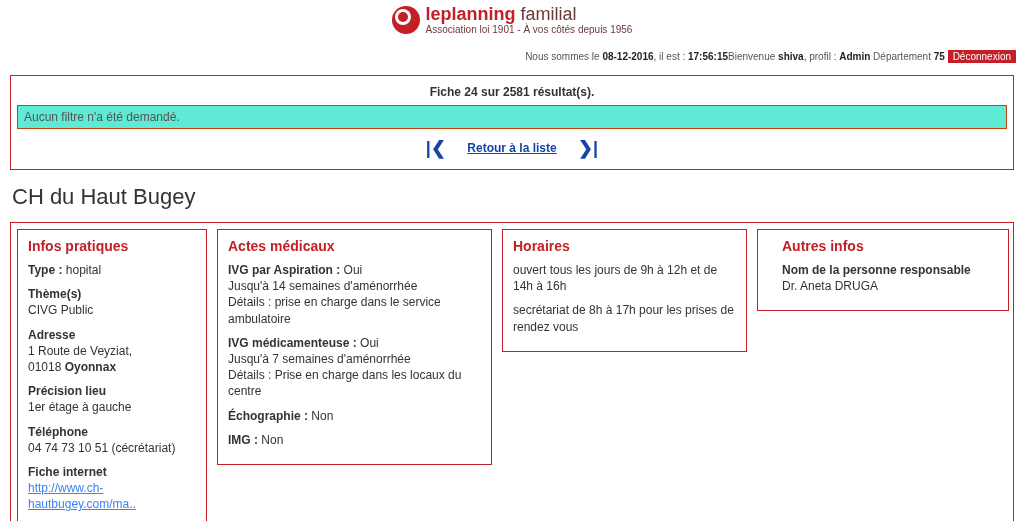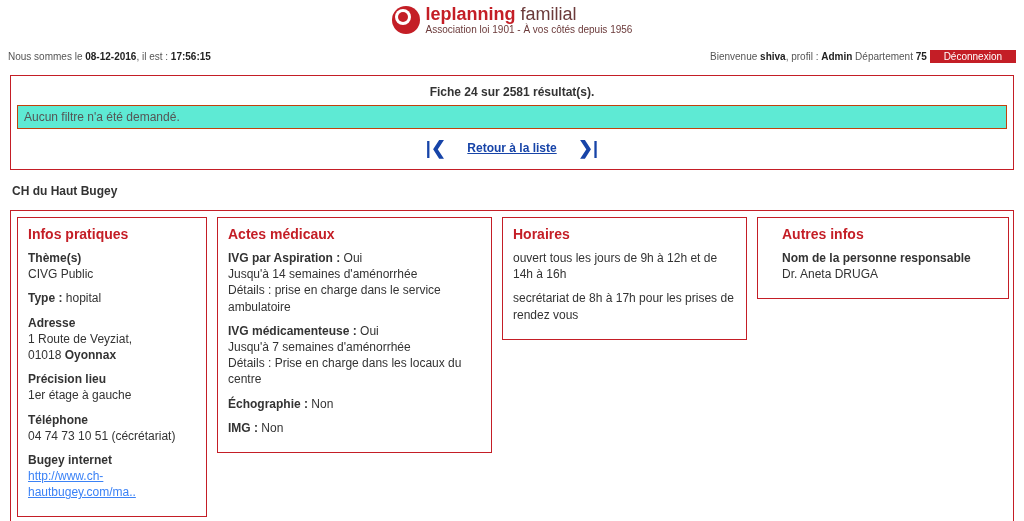--- a/index.html
+++ b/index.html
@@ -10,32 +10,32 @@
     .logo-wrap { display: inline-flex; align-items: center; gap: 6px; }
     .logo-swirl { width: 28px; height: 28px; border-radius: 50%; background: #c41e26; position: relative; }
     .logo-swirl::after { content: ""; position: absolute; width: 16px; height: 16px; border-radius: 50%; background: #fff; top: 3px; left: 3px; }
     .logo-swirl::before { content: ""; position: absolute; width: 10px; height: 10px; border-radius: 50%; background: #c41e26; top: 6px; left: 6px; z-index: 1; }
     .logo-text { display: flex; flex-direction: column; align-items: flex-start; line-height: 1; }
     .logo-title { font-size: 18px; }
     .logo-title .red { color: #c41e26; font-weight: bold; }
     .logo-title .dark { color: #6b3a3a; font-weight: normal; }
     .logo-sub { font-size: 10px; color: #6b3a3a; margin-top: 2px; }
     
-    .topbar { display: flex; justify-content: space-between; align-items: center; padding: 0 8px 6px 8px; font-size: 10px; color: #555; }
+    .topbar { display: flex; justify-content: flex-end; align-items: center; padding: 0 8px 6px 8px; font-size: 10px; color: #555; }
     .topbar b { color: #222; }
-    .logout-btn { background: #c41e26; color: #fff; padding: 1px 14px; font-size: 10px; border: none; cursor: pointer; }
+    .logout-btn { background: #c41e26; color: #fff; padding: 1px 5px; font-size: 10px; border: none; cursor: pointer; }
     
     .results-box { border: 1px solid #c41e26; margin: 6px 10px; padding: 6px; }
     .results-head { text-align: center; font-weight: bold; padding: 3px 0 6px 0; }
     .filter-row { border: 1px solid #c2410c; padding: 4px 6px; color: #555; background: #5eead4; }
     .nav-row { text-align: center; padding: 8px 0 4px 0; }
     .nav-row .arrow { color: #1744a8; font-size: 18px; font-weight: bold; margin: 0 18px; cursor: pointer; display: inline-block; vertical-align: middle; }
     .nav-row a { color: #1744a8; font-weight: bold; text-decoration: underline; vertical-align: middle; }
     
-    h2.page-title { font-size: 12px; font-weight: bold; padding: 8px 12px; }
+    h2.page-title { font-size: 22px; font-weight: normal; padding: 8px 12px; }
     
     .panels-wrap { border: 1px solid #c41e26; margin: 4px 10px; padding: 6px; display: flex; gap: 10px; align-items: flex-start; }
     .panel { border: 1px solid #c41e26; padding: 8px 10px; flex-shrink: 0; }
     .panel h3 { color: #c41e26; font-size: 14px; font-weight: bold; margin-bottom: 8px; }
     .panel .blk { margin-bottom: 8px; line-height: 1.35; }
     .panel .lbl { font-weight: bold; }
     .panel a { color: #3b82f6; text-decoration: underline; }
     
     .p-infos { width: 190px; }
     .p-actes { width: 275px; }
@@ -78,39 +78,39 @@
     <span class="arrow">❯|</span>
   </div>
 </div>
 
 <h2 class="page-title">CH du Haut Bugey</h2>
 
 <div class="panels-wrap">
 
   <div class="panel p-infos">
     <h3>Infos pratiques</h3>
+    <div class="blk"><span class="lbl">Type : </span><span>hopital</span></div>
     <div class="blk">
         <div class="lbl">Thème(s)</div>
         <div>CIVG Public</div>
       </div>
-    <div class="blk"><span class="lbl">Type : </span><span>hopital</span></div>
     <div class="blk">
         <div class="lbl">Adresse</div>
         <div>1 Route de Veyziat,</div>
         <div><span>01018 </span><b>Oyonnax</b></div>
       </div>
     <div class="blk">
         <div class="lbl">Précision lieu</div>
         <div>1er étage à gauche</div>
       </div>
     <div class="blk">
         <div class="lbl">Téléphone</div>
         <div>04 74 73 10 51 (cécrétariat)</div>
       </div>
-    <div class="blk"><div class="lbl">Bugey internet</div><a href="#">http://www.ch-hautbugey.com/ma..</a></div>
+    <div class="blk"><div class="lbl">Fiche internet</div><a href="#">http://www.ch-hautbugey.com/ma..</a></div>
   </div>
 
   <div class="panel p-actes">
     <h3>Actes médicaux</h3>
     <div class="blk">
       <div><span class="lbl">IVG par Aspiration : </span><span>Oui</span></div>
       <div>Jusqu'à 14 semaines d'aménorrhée</div>
       <div>Détails : prise en charge dans le service ambulatoire</div>
     </div>
     <div class="blk">

